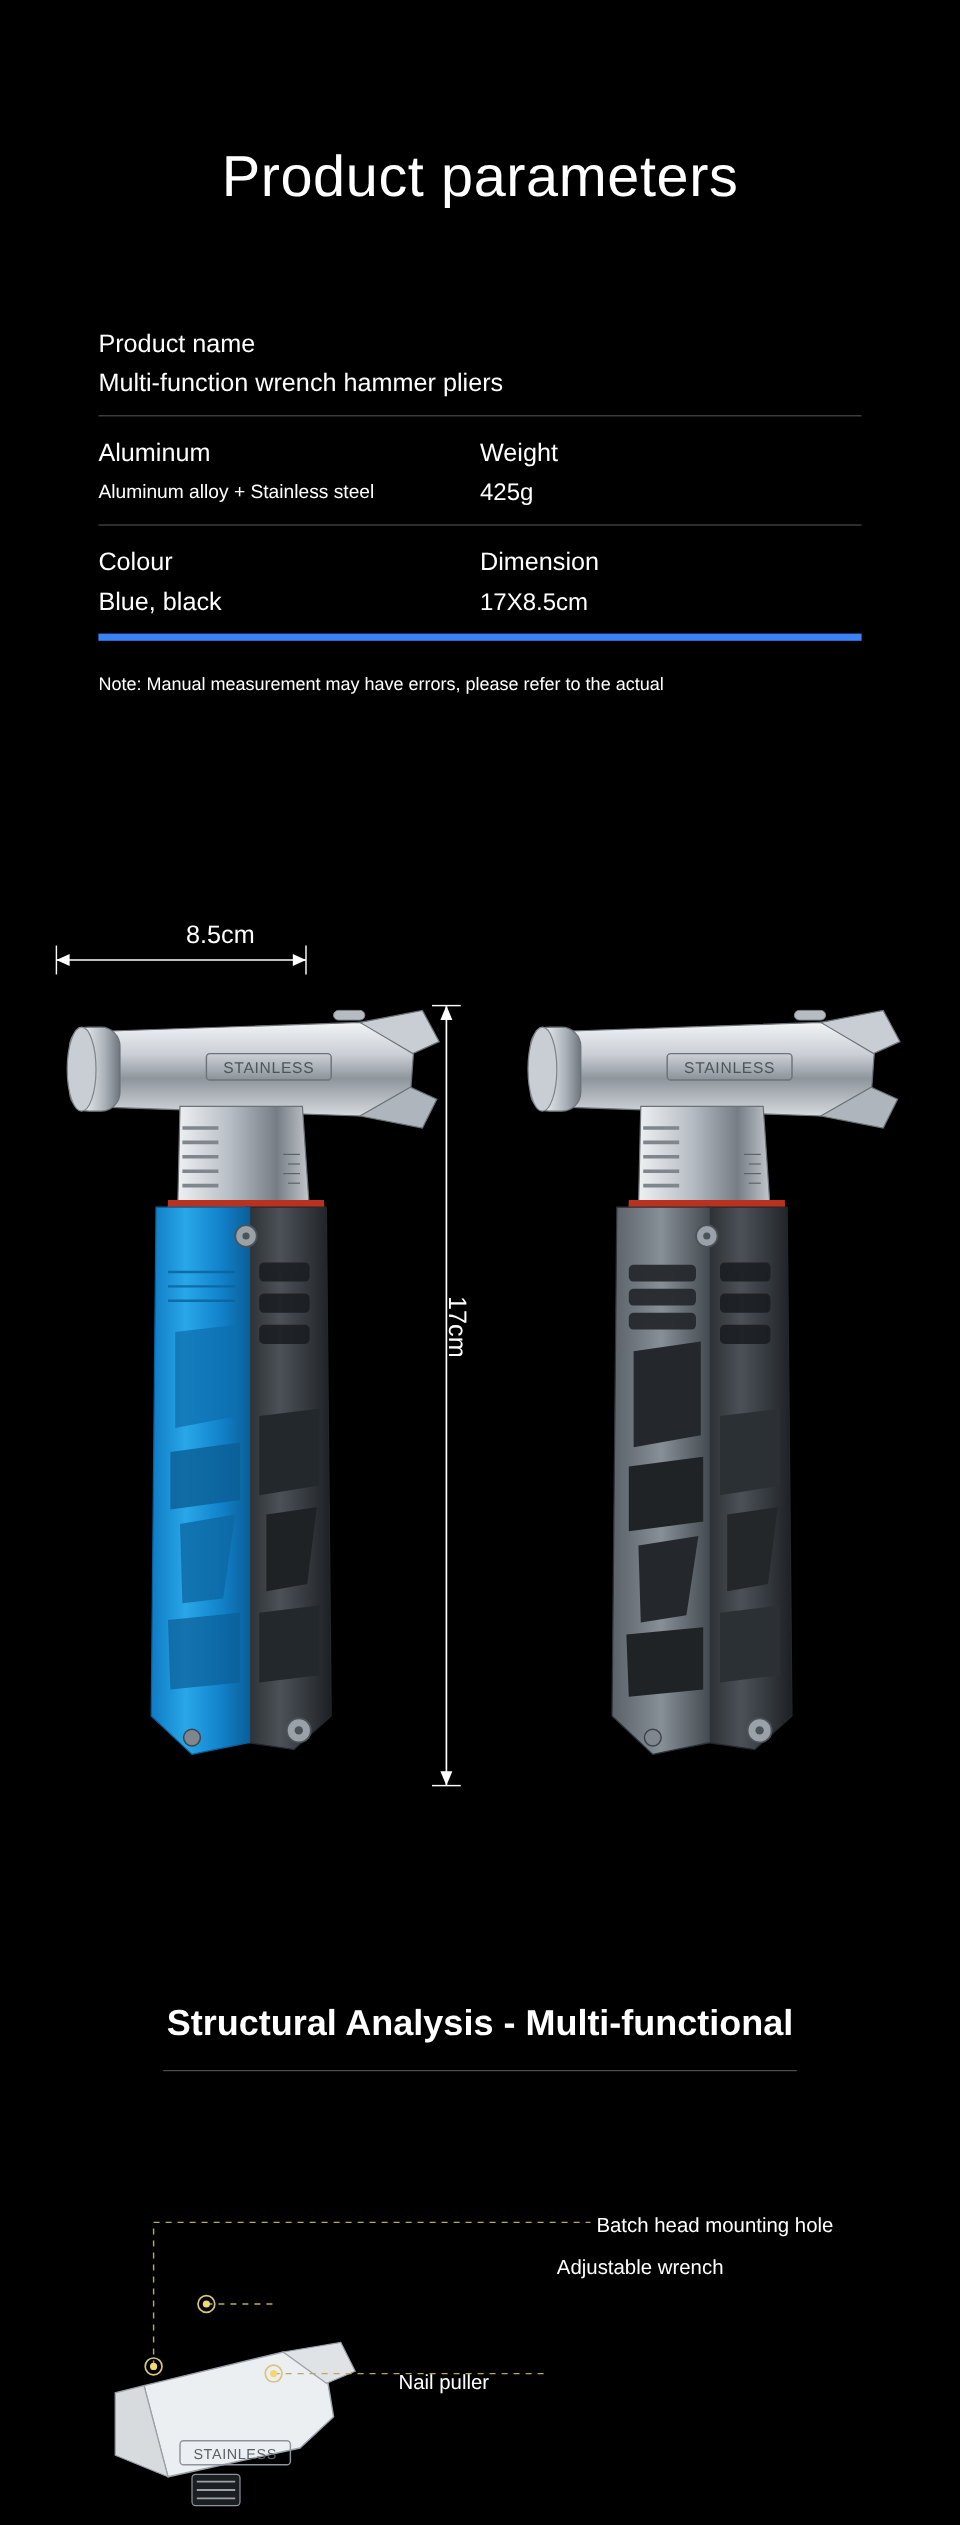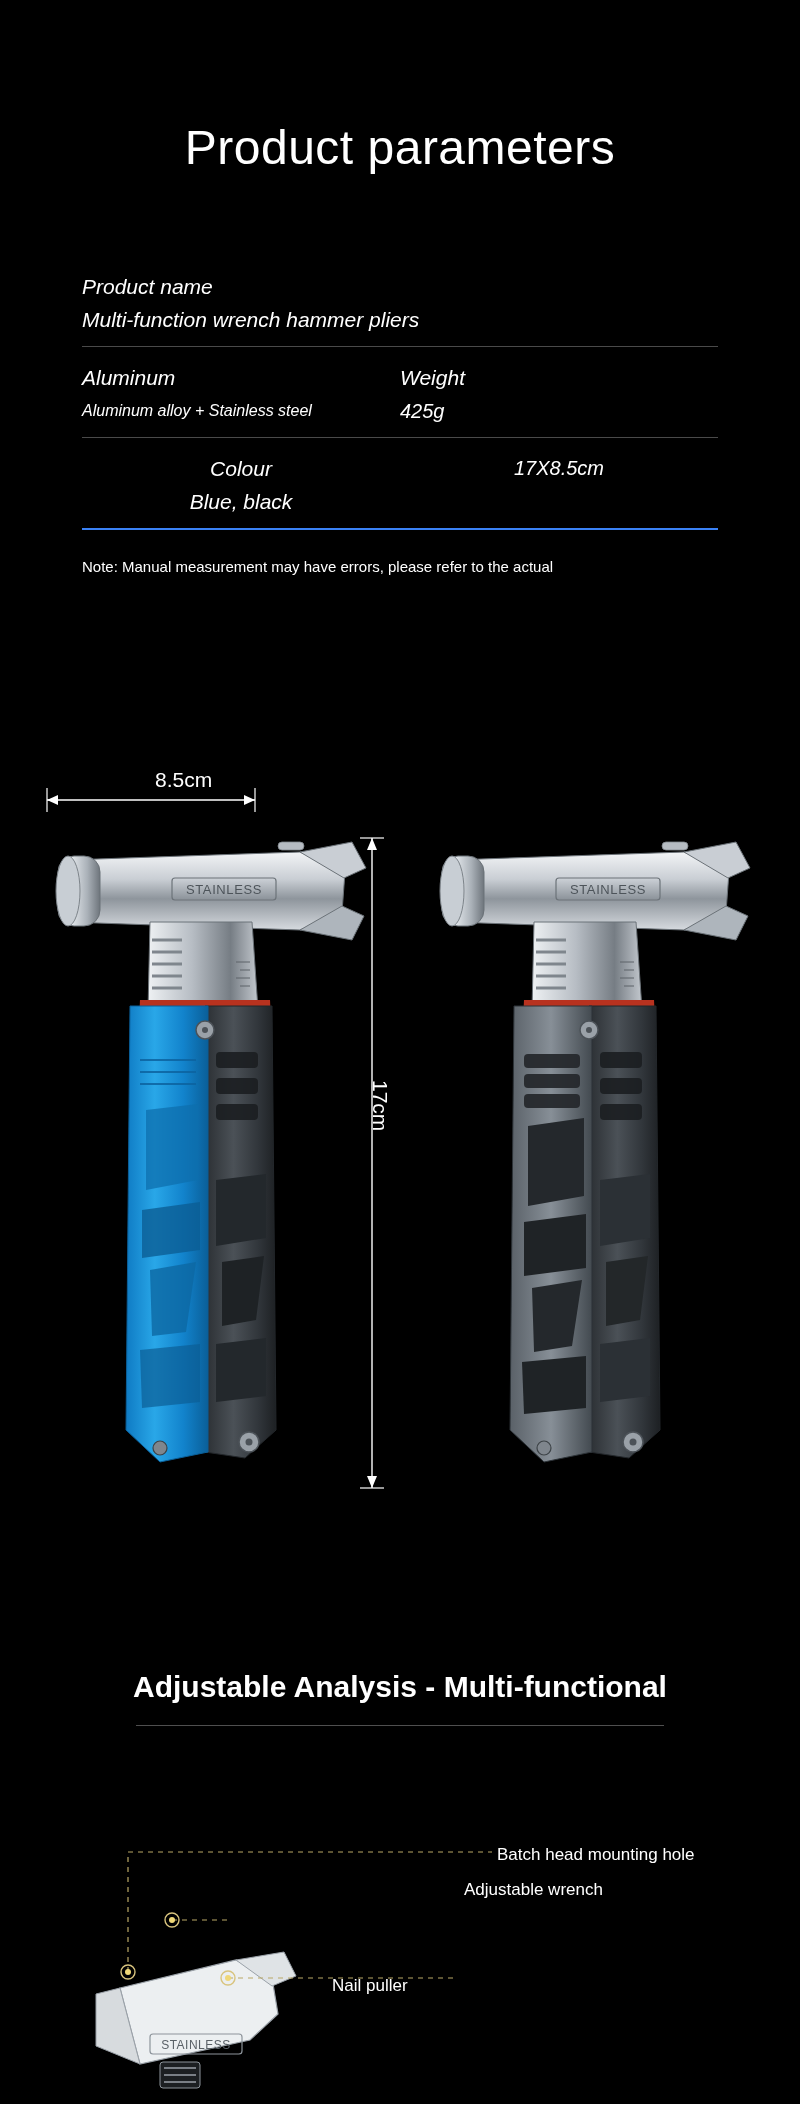--- a/index.html
+++ b/index.html
@@ -43,27 +43,26 @@
     top: 270px;
     left: 82px;
     width: 636px;
   }
   .spec-row {
     position: relative;
     padding-bottom: 10px;
     border-bottom: 1px solid #4a4a4a;
     margin-bottom: 14px;
   }
-  .spec-row.last { border-bottom: 2px solid #3b82f6; text-align: center; }
+  .spec-row.last { border-bottom: 6px solid #3b82f6; }
   .spec-cols {
     display: flex;
   }
   .spec-col {
     width: 50%;
-    font-style: italic;
   }
   .spec-label {
     font-size: 21px;
     color: #ffffff;
     line-height: 34px;
     font-weight: normal;
   }
   .spec-value {
     font-size: 21px;
     color: #ffffff;
@@ -168,20 +167,21 @@
       </div>
     </div>
 
     <div class="spec-row last">
       <div class="spec-cols">
         <div class="spec-col">
           <div class="spec-label">Colour</div>
           <div class="spec-value">Blue, black</div>
         </div>
         <div class="spec-col">
+          <div class="spec-label">Dimension</div>
           <div class="spec-value big">17X8.5cm</div>
         </div>
       </div>
     </div>
 
     <div class="note">Note: Manual measurement may have errors, please refer to the actual</div>
   </div>
 
   <svg class="svg-abs" width="800" height="2104" viewBox="0 0 800 2104" aria-hidden="true">
     <defs>
@@ -384,20 +384,20 @@
       <circle cx="172" cy="1920" r="7" fill="none" stroke="#d8c47e" stroke-width="1.4"></circle>
       <circle cx="172" cy="1920" r="3" fill="#f0d878"></circle>
       <circle cx="228" cy="1978" r="7" fill="none" stroke="#d8c47e" stroke-width="1.4"></circle>
       <circle cx="228" cy="1978" r="3" fill="#f0d878"></circle>
     </g>
   </svg>
 
   <div class="dim-h-label">8.5cm</div>
   <div class="dim-v-label">17cm</div>
 
-  <h2 class="section-title">Adjustable Analysis - Multi-functional</h2>
+  <h2 class="section-title">Structural Analysis - Multi-functional</h2>
   <div class="section-rule"></div>
 
   <div class="callout callout-1">Batch head mounting hole</div>
   <div class="callout callout-2">Nail puller</div>
   <div class="callout callout-3">Adjustable wrench</div>
 
 </div>
 
 </body></html>

